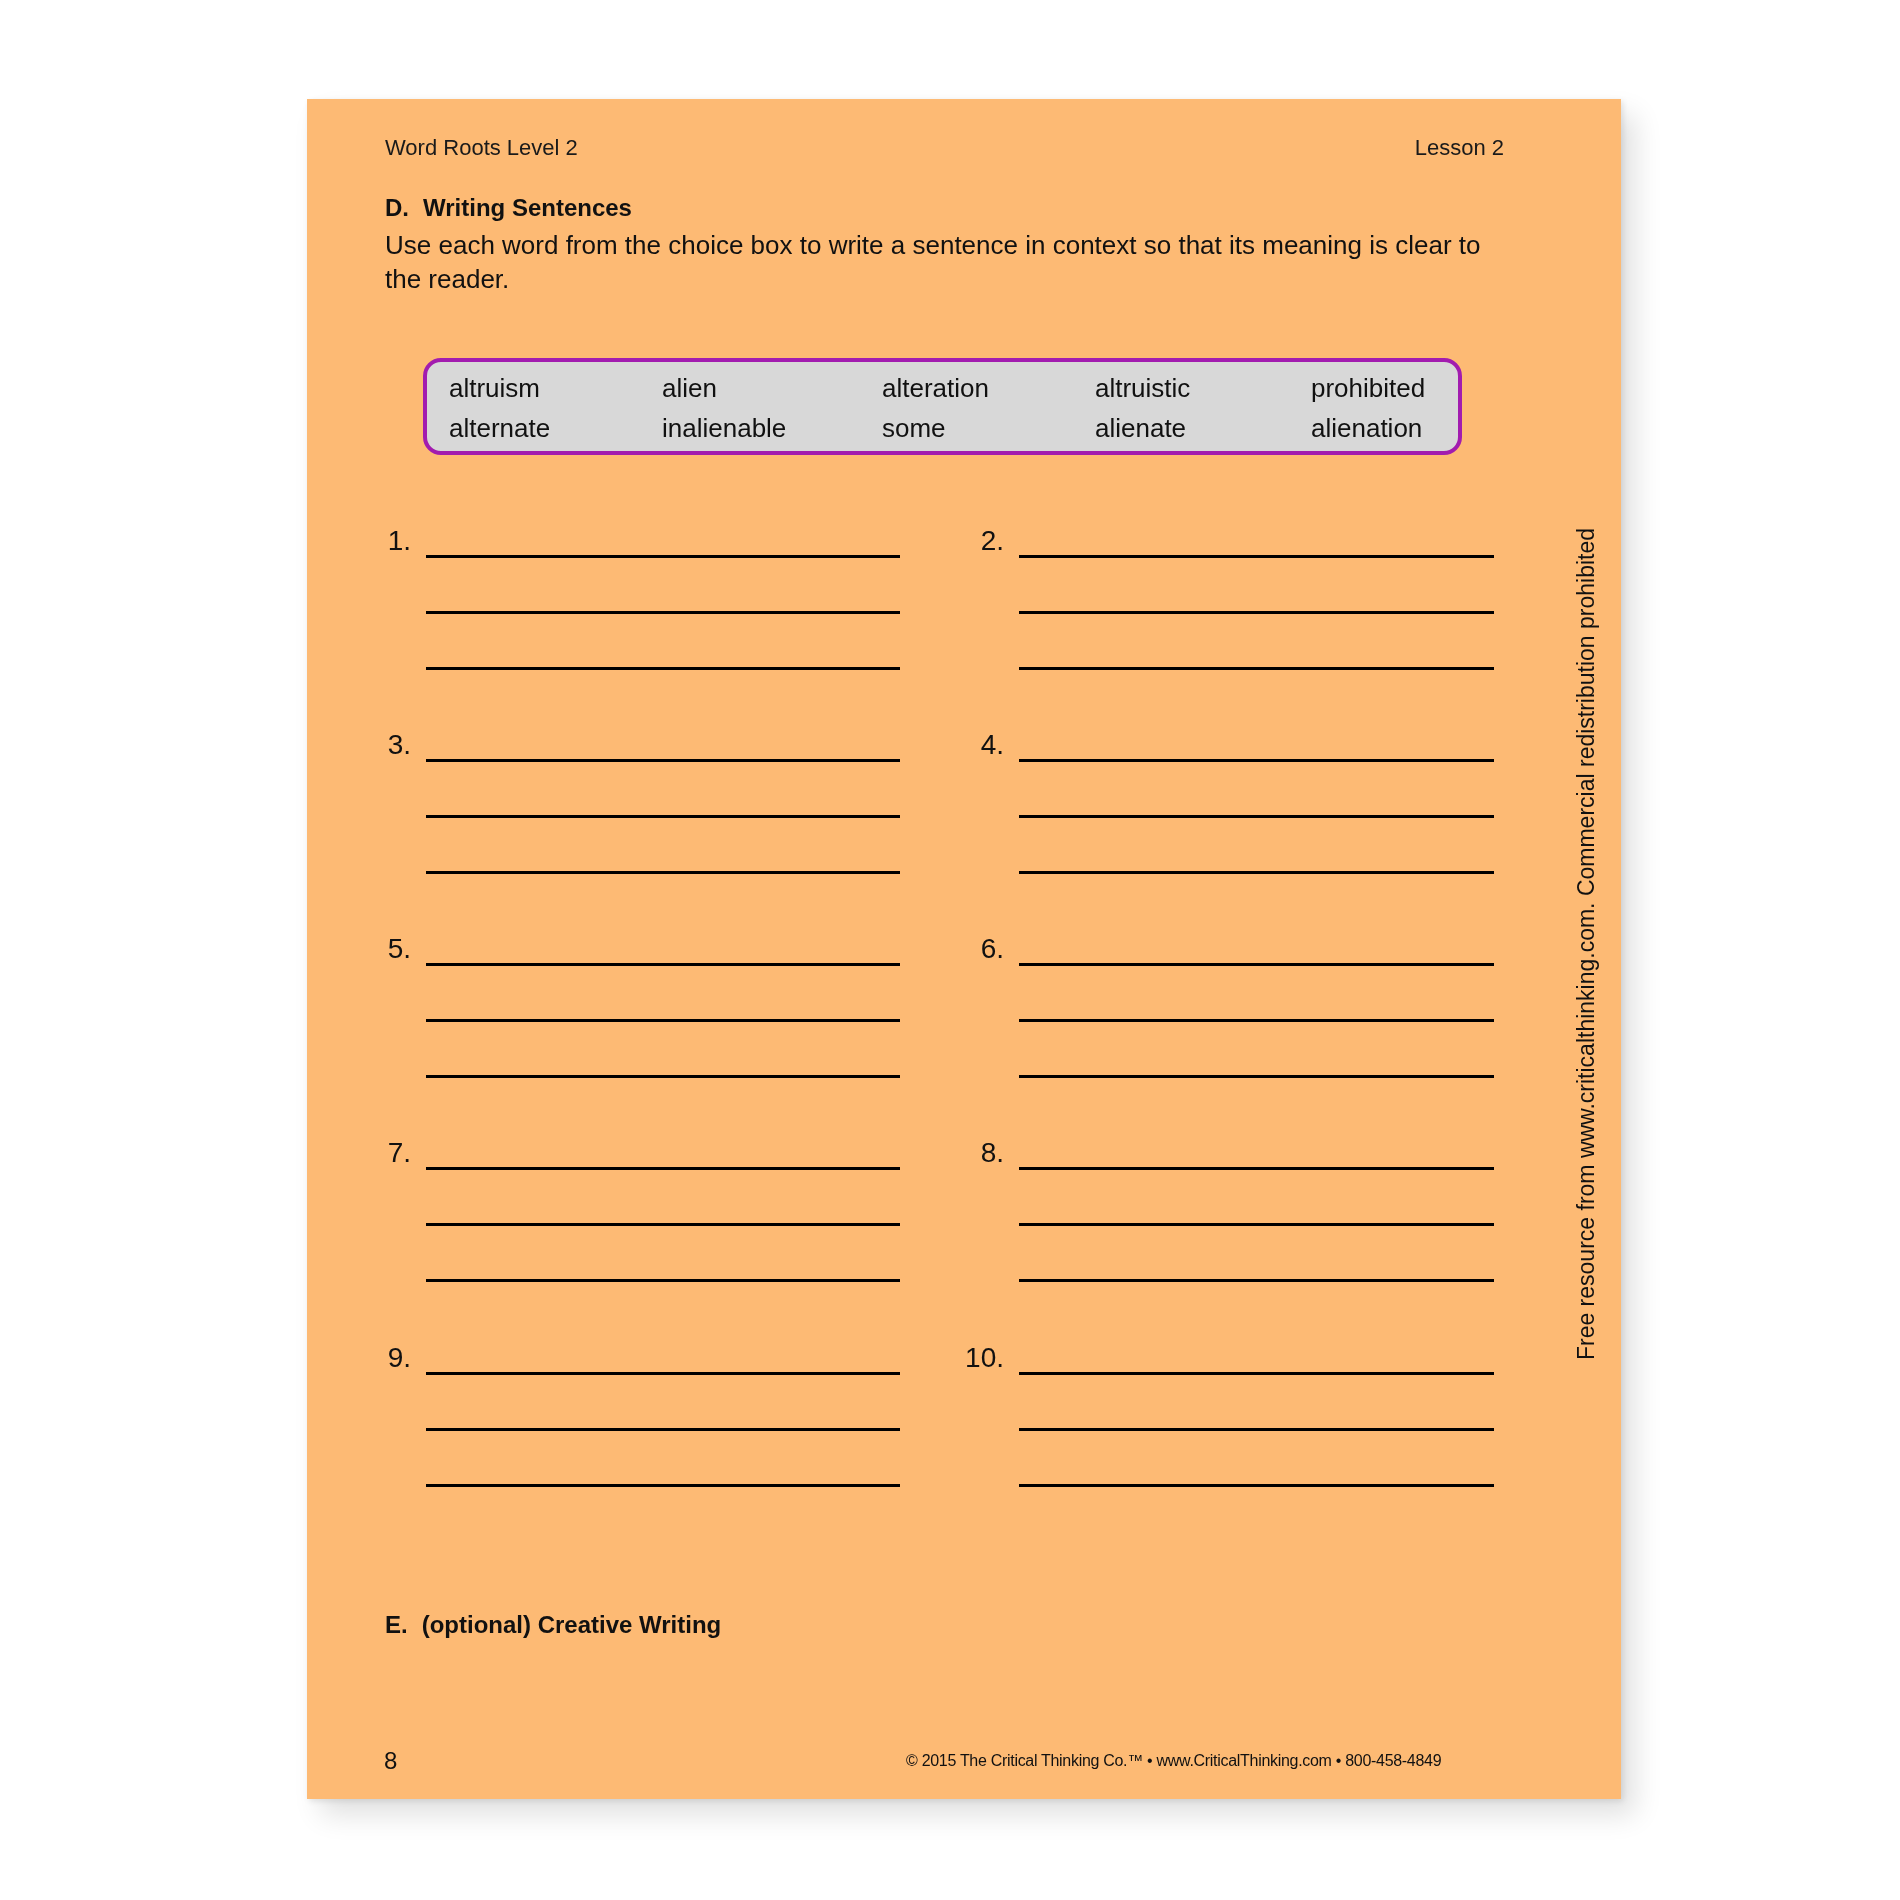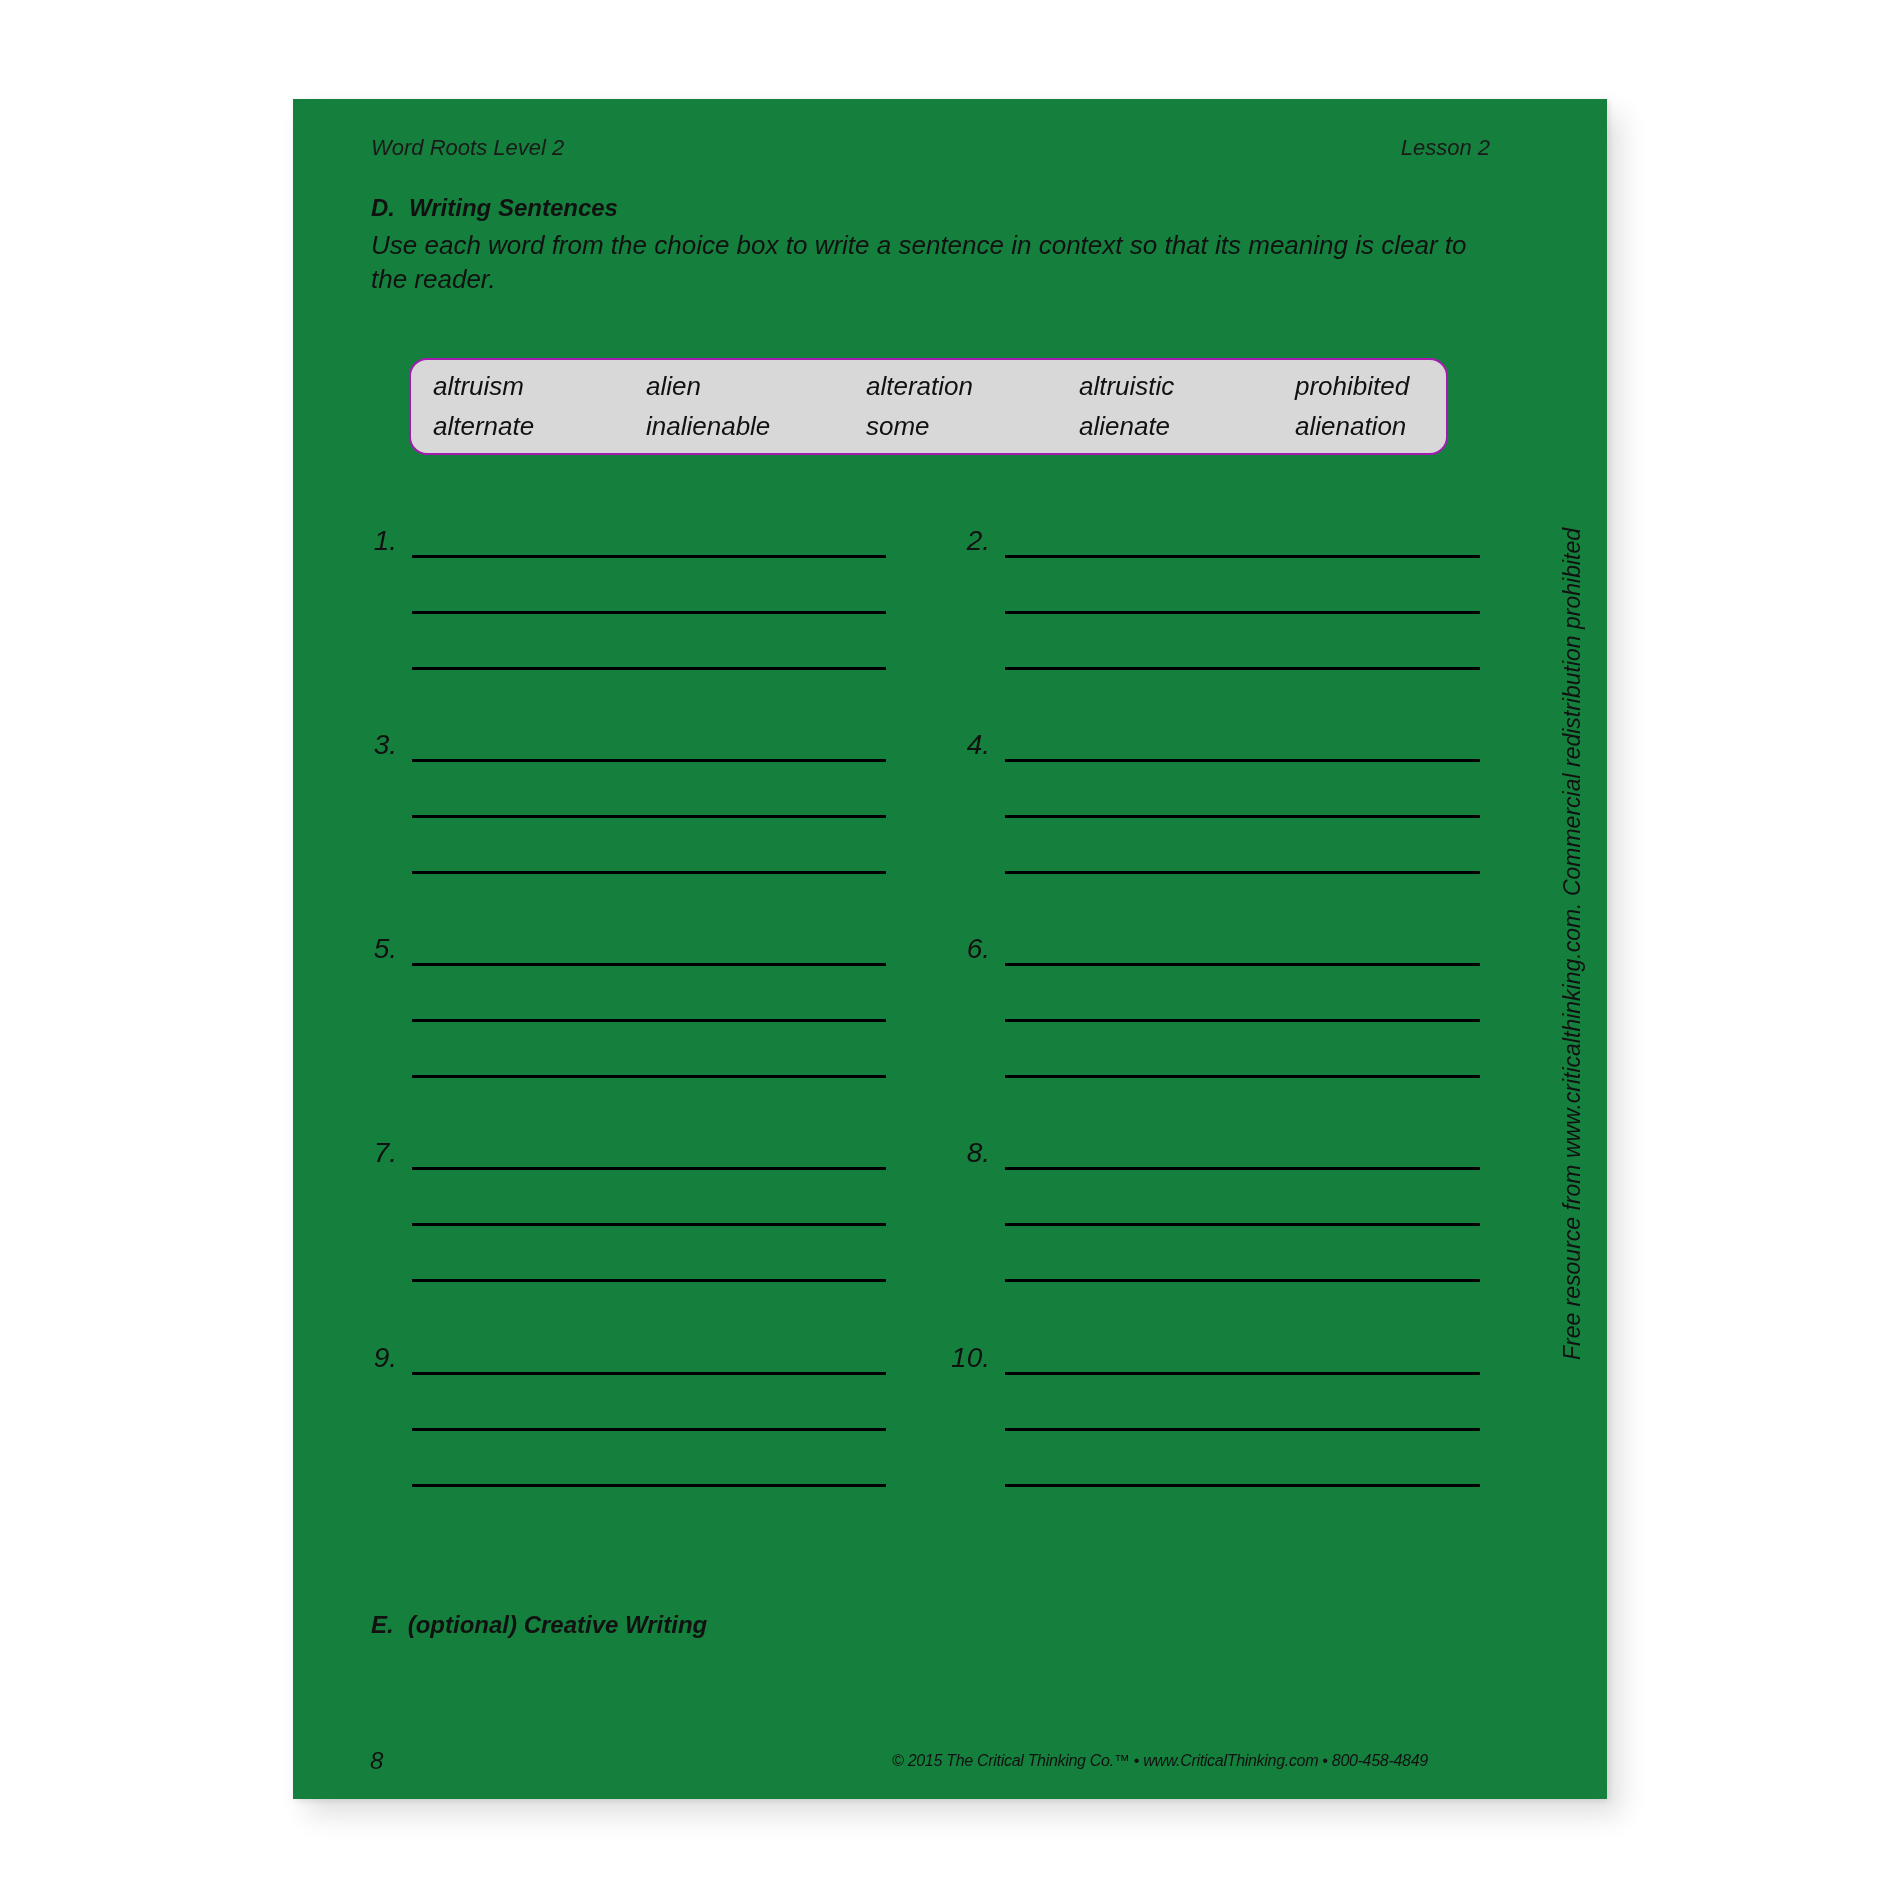--- a/index.html
+++ b/index.html
@@ -13,27 +13,26 @@
   }
   .canvas {
     position: relative;
     width: 1900px;
     height: 1900px;
     background: #ffffff;
     overflow: hidden;
   }
   .page {
     position: absolute;
-    left: 293px;
+    left: 307px;
     top: 99px;
     width: 1314px;
     height: 1700px;
-    background: #15803d;
+    background: #fdba74;
     box-shadow: 2px 2px 6px rgba(0,0,0,0.10), 14px 16px 26px rgba(0,0,0,0.12);
-    font-style: italic;
   }
   .hdr-left {
     position: absolute;
     left: 78px;
     top: 36px;
     font-size: 22px;
     color: #1a1a1a;
     white-space: nowrap;
   }
   .hdr-right {
@@ -66,21 +65,21 @@
   .sec-d-para { top: 129px; }
   .sec-e-para { top: 1546px; }
 
   .choice-box {
     position: absolute;
     left: 116px;
     top: 259px;
     width: 1039px;
     height: 97px;
     background: #d8d8d8;
-    border: 2px solid #a21caf;
+    border: 4px solid #a21caf;
     border-radius: 18px;
     box-sizing: border-box;
   }
   .choice-grid {
     display: grid;
     grid-template-columns: 213px 220px 213px 216px 1fr;
     grid-auto-rows: 40px;
     padding: 11px 0 0 22px;
     font-size: 26px;
     color: #111;

